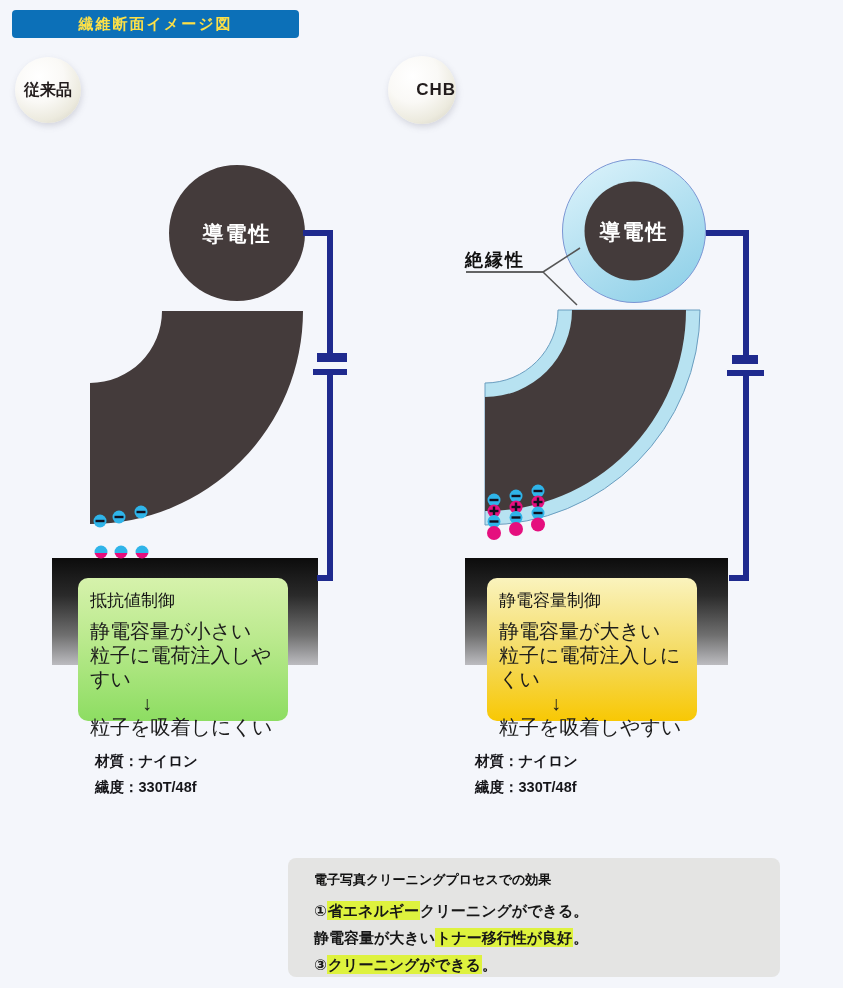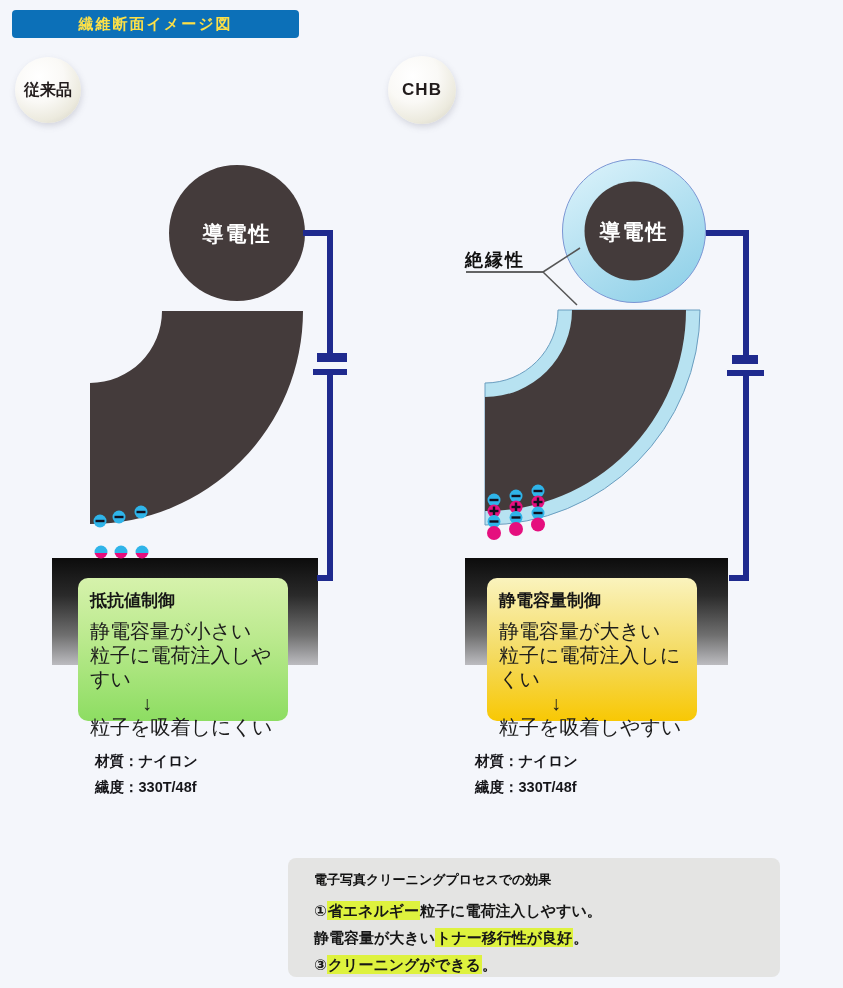--- a/index.html
+++ b/index.html
@@ -19,29 +19,29 @@
   }
   
   .sphere{
     border-radius:50%;
     background:radial-gradient(circle at 36% 30%, #ffffff 0%, #faf9f6 40%, #eceade 70%, #cfccbe 100%);
     box-shadow:1px 3px 6px rgba(120,120,140,.25);
     display:flex;align-items:center;justify-content:center;
     font-weight:bold;color:#221c1c;
   }
   .sphere-left{left:15px;top:57px;width:66px;height:66px;font-size:16px;}
-  .sphere-right{left:388px;top:56px;width:68px;height:68px;font-size:17px;letter-spacing:1px;}
+  .sphere-right{left:388px;top:56px;width:68px;height:68px;font-size:17px;letter-spacing:1px;justify-content:flex-end;}
   
   .ins-label{left:465px;top:248px;font-size:18px;font-weight:bold;color:#111;letter-spacing:2px;}
   
   .ctrl-box{
     width:210px;height:143px;border-radius:10px;
     padding:9px 12px;box-sizing:border-box;
   }
-  .ctrl-box .ttl{font-size:17px;font-weight:bold;margin:2px 0 7px 0;color:#151515;}
+  .ctrl-box .ttl{font-size:17px;font-weight:normal;margin:2px 0 7px 0;color:#151515;}
   .ctrl-box p{margin:0;font-size:20px;line-height:24px;color:#1c1c1c;}
   .ctrl-box .arrow{padding-left:52px;}
   .box-green{left:78px;top:578px;background:linear-gradient(180deg,#d6f2ac 0%,#b9e98c 45%,#8ddd62 100%);}
   .box-yellow{left:487px;top:578px;background:linear-gradient(180deg,#faf3bd 0%,#f4da5e 55%,#f8c804 100%);}
   
   .mat{font-size:14.5px;font-weight:bold;line-height:26px;color:#16161a;}
   .mat-left{left:95px;top:748px;}
   .mat-right{left:475px;top:748px;}
   
   .effects{
@@ -210,16 +210,16 @@
   <div>材質：ナイロン</div>
   <div>繊度：330T/48f</div>
 </div>
 <div class="abs mat mat-right">
   <div>材質：ナイロン</div>
   <div>繊度：330T/48f</div>
 </div>
 
 <div class="abs effects">
   <p class="ttl">電子写真クリーニングプロセスでの効果</p>
-  <div class="item"><span>①</span><span class="hl">省エネルギー</span><span>粒子に電荷注入しやすい。</span></div>
+  <div class="item"><span>①</span><span class="hl">省エネルギー</span><span>クリーニングができる。</span></div>
   <div class="item"><span>静電容量が大きい</span><span class="hl">トナー移行性が良好</span><span>。</span></div>
   <div class="item"><span>③</span><span class="hl">クリーニングができる</span><span>。</span></div>
 </div>
 
 </body></html>

